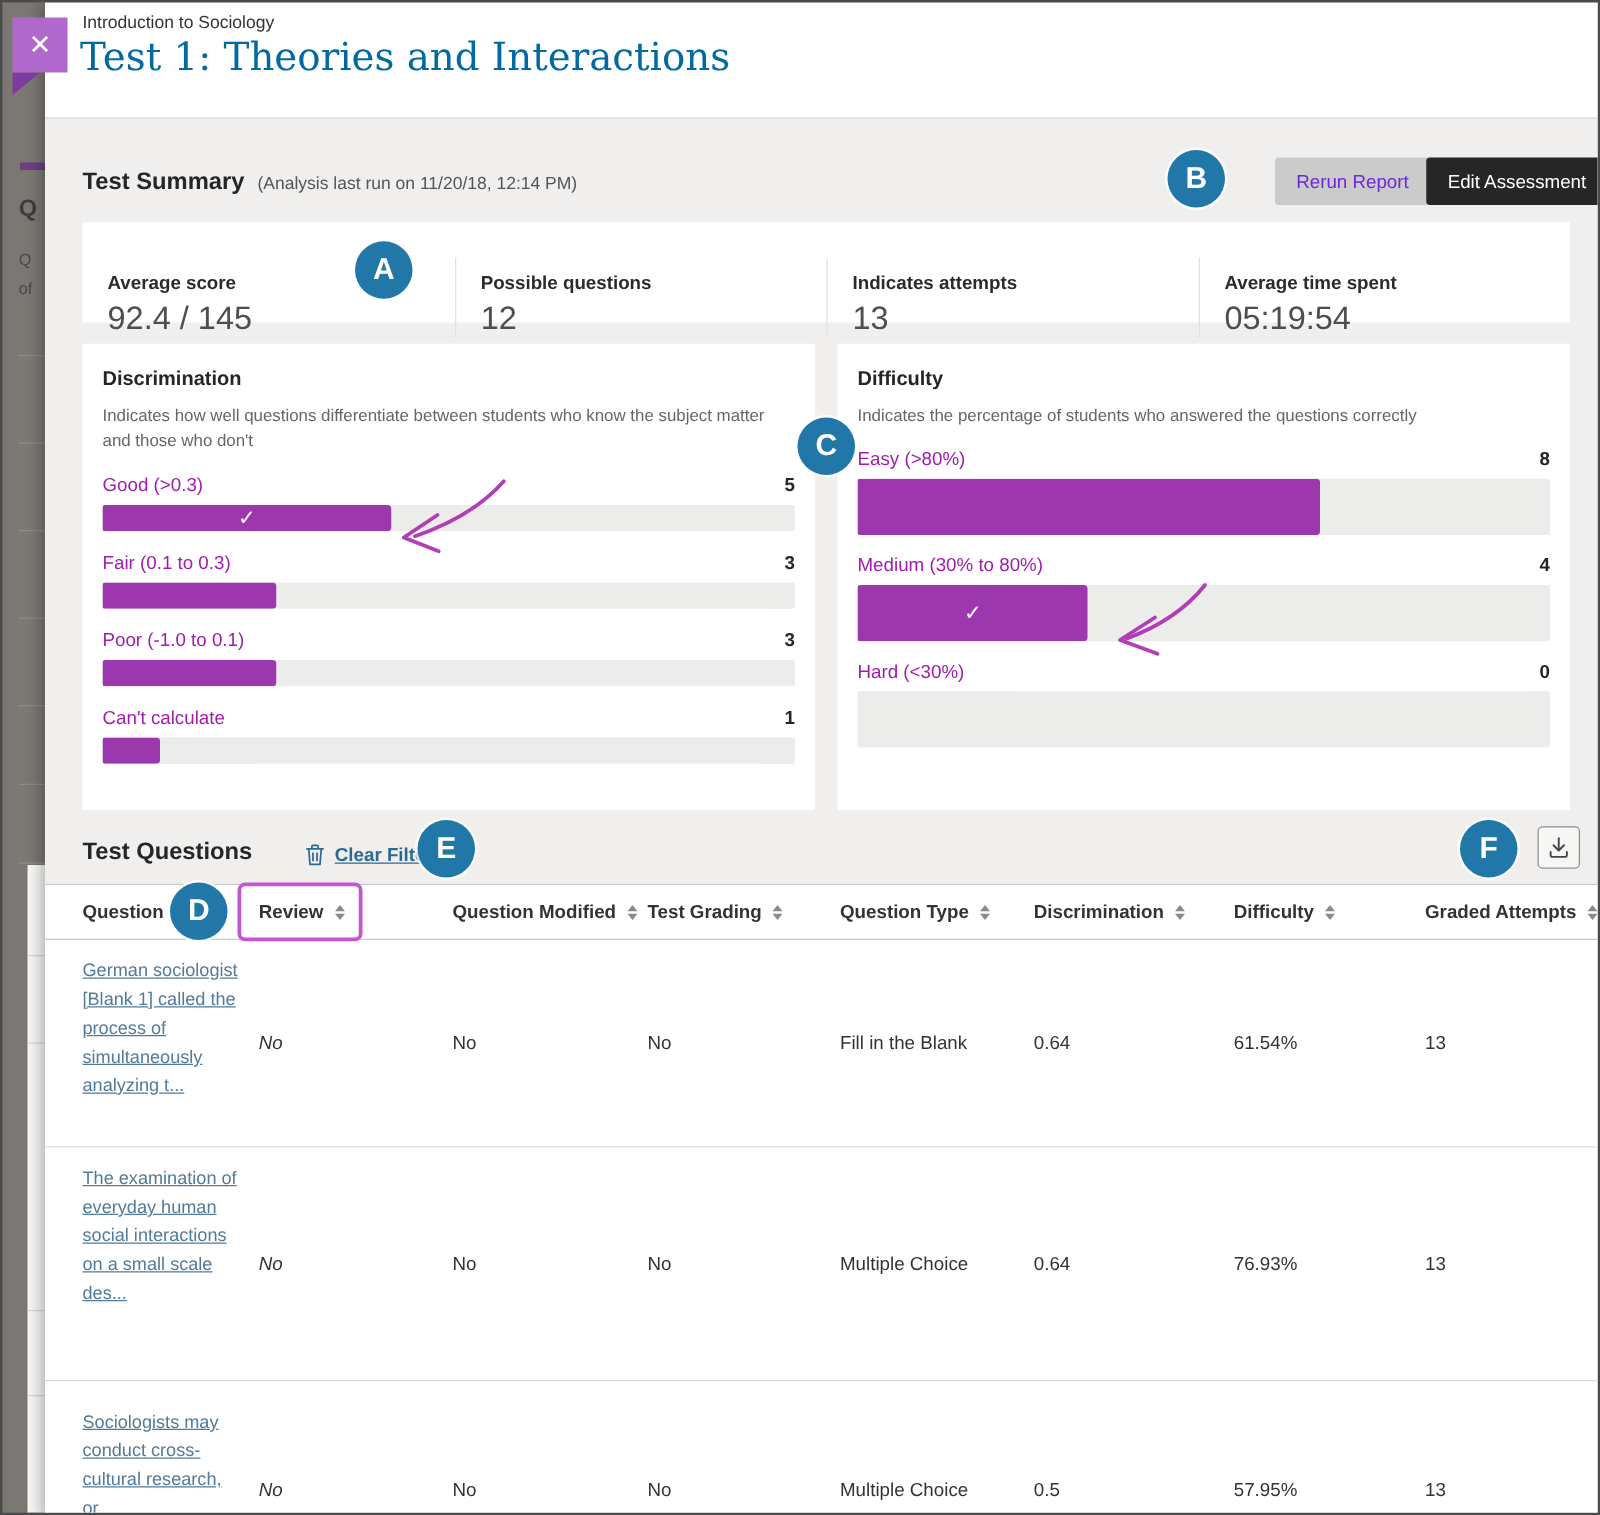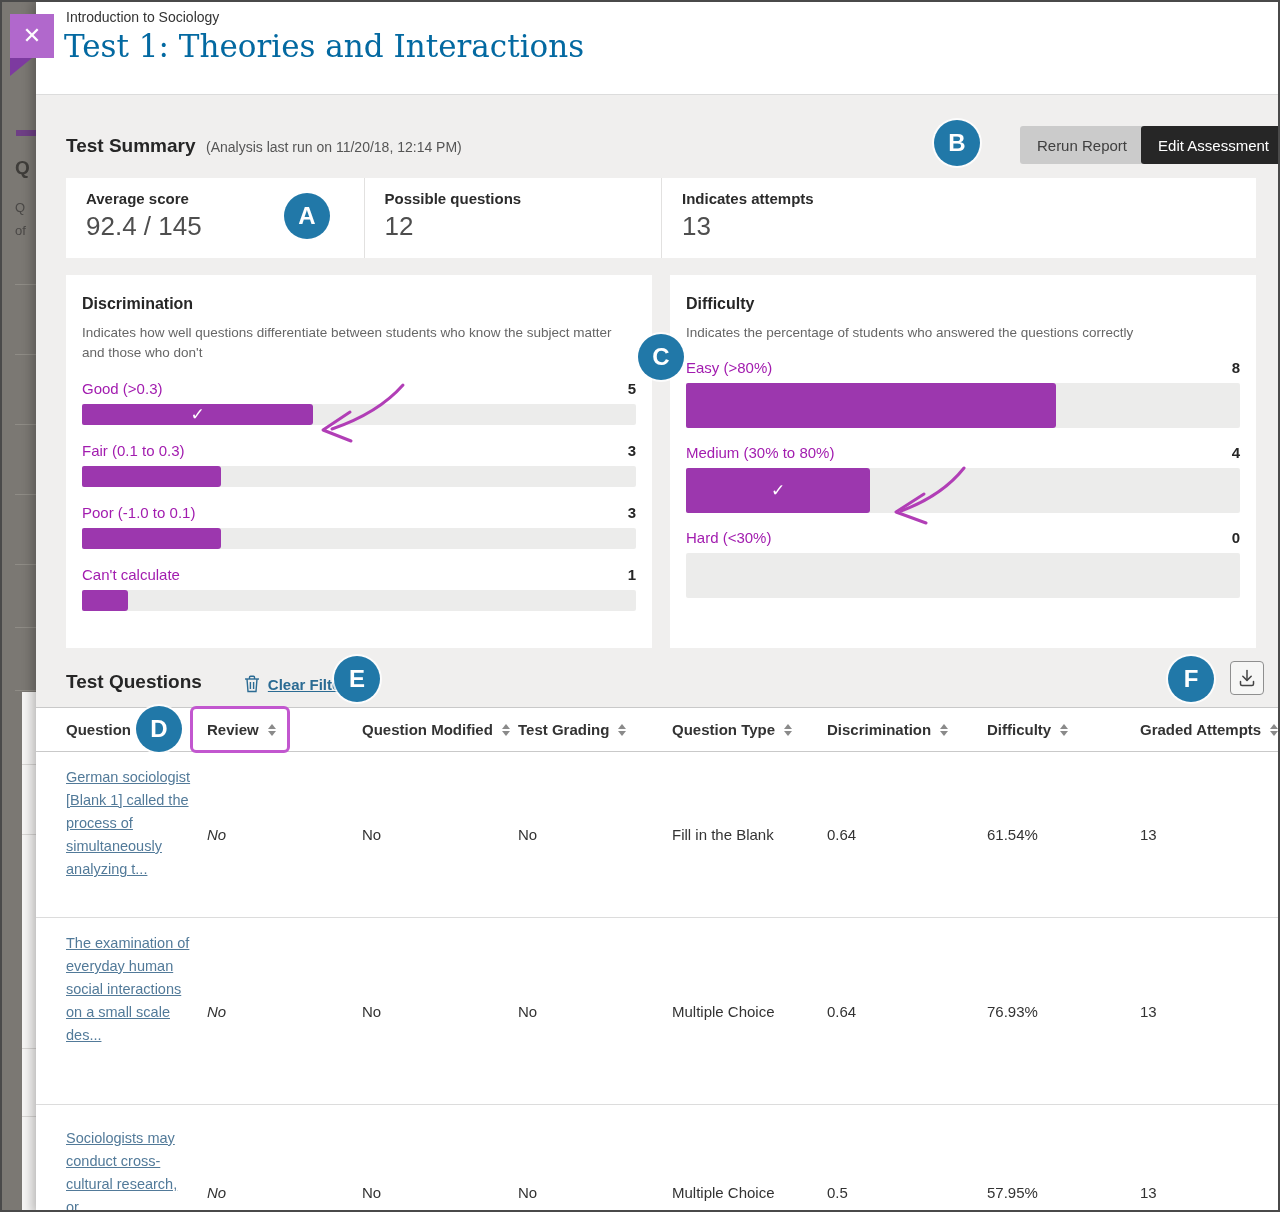--- a/index.html
+++ b/index.html
@@ -34,26 +34,26 @@
                cursor:pointer; z-index:30; }
   .close-tail { position:absolute; left:-26px; top:56px; width:0; height:0; z-index:29;
                 border-left:22px solid #7d3aa0; border-bottom:18px solid transparent; }
 
   
   .summary-head { position:absolute; left:30px; top:40px; }
   .summary-head b { font-size:19px; color:#262626; }
   .summary-head span { font-size:14px; color:#555; margin-left:6px; }
   .btn { position:absolute; top:31px; height:38px; font-size:15px; border:none; border-radius:3px;
          padding:0 17px; cursor:pointer; font-family:inherit; }
-  .btn-rerun { right:138px; background:#cbcbcb; color:#404040;text-align:right; }
+  .btn-rerun { right:138px; background:#cbcbcb; color:#6d28d9;text-align:right; }
   .btn-edit  { right:-4px;  background:#262626; color:#fff; }
 
   .stats-card { position:absolute; left:30px; top:83px; width:1190px; height:80px; background:#fff;
                 display:grid; grid-template-columns:1fr 1fr 1fr 1fr; }
-  .stat { padding:12px 0 0 20px; border-left:1px solid #e2e1e0; }
+  .stat { padding:12px 0 0 20px; border-left:1px solid #e2e1e0;margin-top:28px; }
   .stat:first-child { border-left:none; }
   .stat .lb { font-size:15px; font-weight:bold; color:#2b2b2b; }
   .stat .vl { font-size:26px; color:#4e4e4e; margin-top:4px; font-weight:300; }
 
   
   .card { position:absolute; top:180px; background:#fff; padding:20px 16px 16px 16px; }
   .card-disc { left:30px;  width:586px; height:373px; }
   .card-diff { left:634px; width:586px; height:373px; }
   .card h3 { font-size:16px; font-weight:bold; color:#262626; }
   .card .desc { font-size:13.5px; color:#666; margin-top:10px; line-height:20px; max-width:550px; }
@@ -155,20 +155,24 @@
         <div class="vl">92.4 / 145</div>
       </div>
       <div class="stat">
         <div class="lb">Possible questions</div>
         <div class="vl">12</div>
       </div>
       <div class="stat">
         <div class="lb">Indicates attempts</div>
         <div class="vl">13</div>
       </div>
+      <div class="stat">
+        <div class="lb">Average time spent</div>
+        <div class="vl">05:19:54</div>
+      </div>
     </div>
 
     <div class="card card-disc">
       <h3>Discrimination</h3>
       <div class="desc">Indicates how well questions differentiate between students who know the subject matter and those who don't</div>
 
       <div class="bar-group">
         <div class="bar-head">
           <span class="bl">Good (&gt;0.3)</span>
           <span class="bc">5</span>

